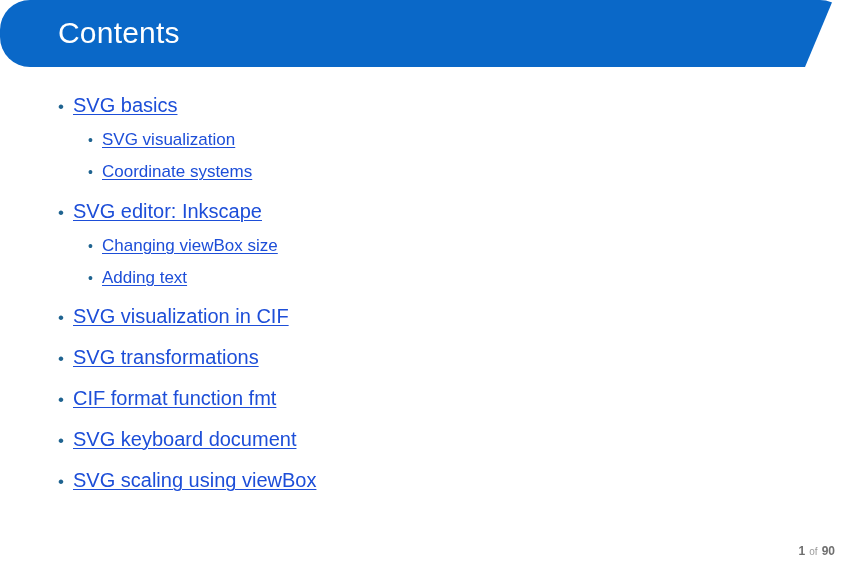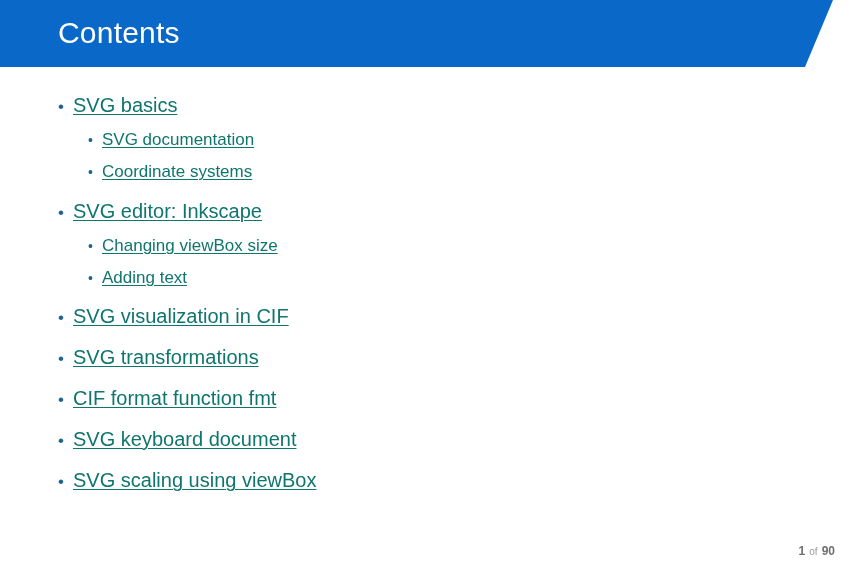--- a/index.html
+++ b/index.html
@@ -25,20 +25,21 @@
   }
 
   
   .header {
     position: absolute;
     left: 0;
     top: 0;
     width: 850px;
     height: 67px;
     overflow: hidden;
+    border-radius: 30px;
   }
   .header-shape {
     position: absolute;
     left: 0;
     top: 0;
     width: 850px;
     height: 67px;
     background: #0a68c8;
     
     clip-path: polygon(0 0, 833px 0, 805px 67px, 0 67px);
@@ -86,21 +87,21 @@
   .row.lvl1 .bullet {
     font-size: 17px;
     width: 15px;
   }
   .row.lvl2 .bullet {
     font-size: 14px;
     width: 14px;
   }
 
   .link {
-    color: #0f766e;
+    color: #1d4ed8;
     text-decoration: underline;
     text-decoration-thickness: 1px;
     text-underline-offset: 2px;
     cursor: pointer;
   }
   .row.lvl1 .link {
     font-size: 20px;
   }
   .row.lvl2 .link {
     font-size: 17px;
@@ -138,21 +139,21 @@
   </div>
 
   <div class="content">
     <div class="toc" id="toc-list">
         <div class="row lvl1" style="top: 27px; left: 58px;">
           <span class="bullet" style="width: 15px;">•</span>
           <span class="link">SVG basics</span>
         </div>
         <div class="row lvl2" style="top: 63px; left: 88px;">
           <span class="bullet" style="width: 14px;">•</span>
-          <span class="link">SVG documentation</span>
+          <span class="link">SVG visualization</span>
         </div>
         <div class="row lvl2" style="top: 95px; left: 88px;">
           <span class="bullet" style="width: 14px;">•</span>
           <span class="link">Coordinate systems</span>
         </div>
         <div class="row lvl1" style="top: 133px; left: 58px;">
           <span class="bullet" style="width: 15px;">•</span>
           <span class="link">SVG editor: Inkscape</span>
         </div>
         <div class="row lvl2" style="top: 169px; left: 88px;">

